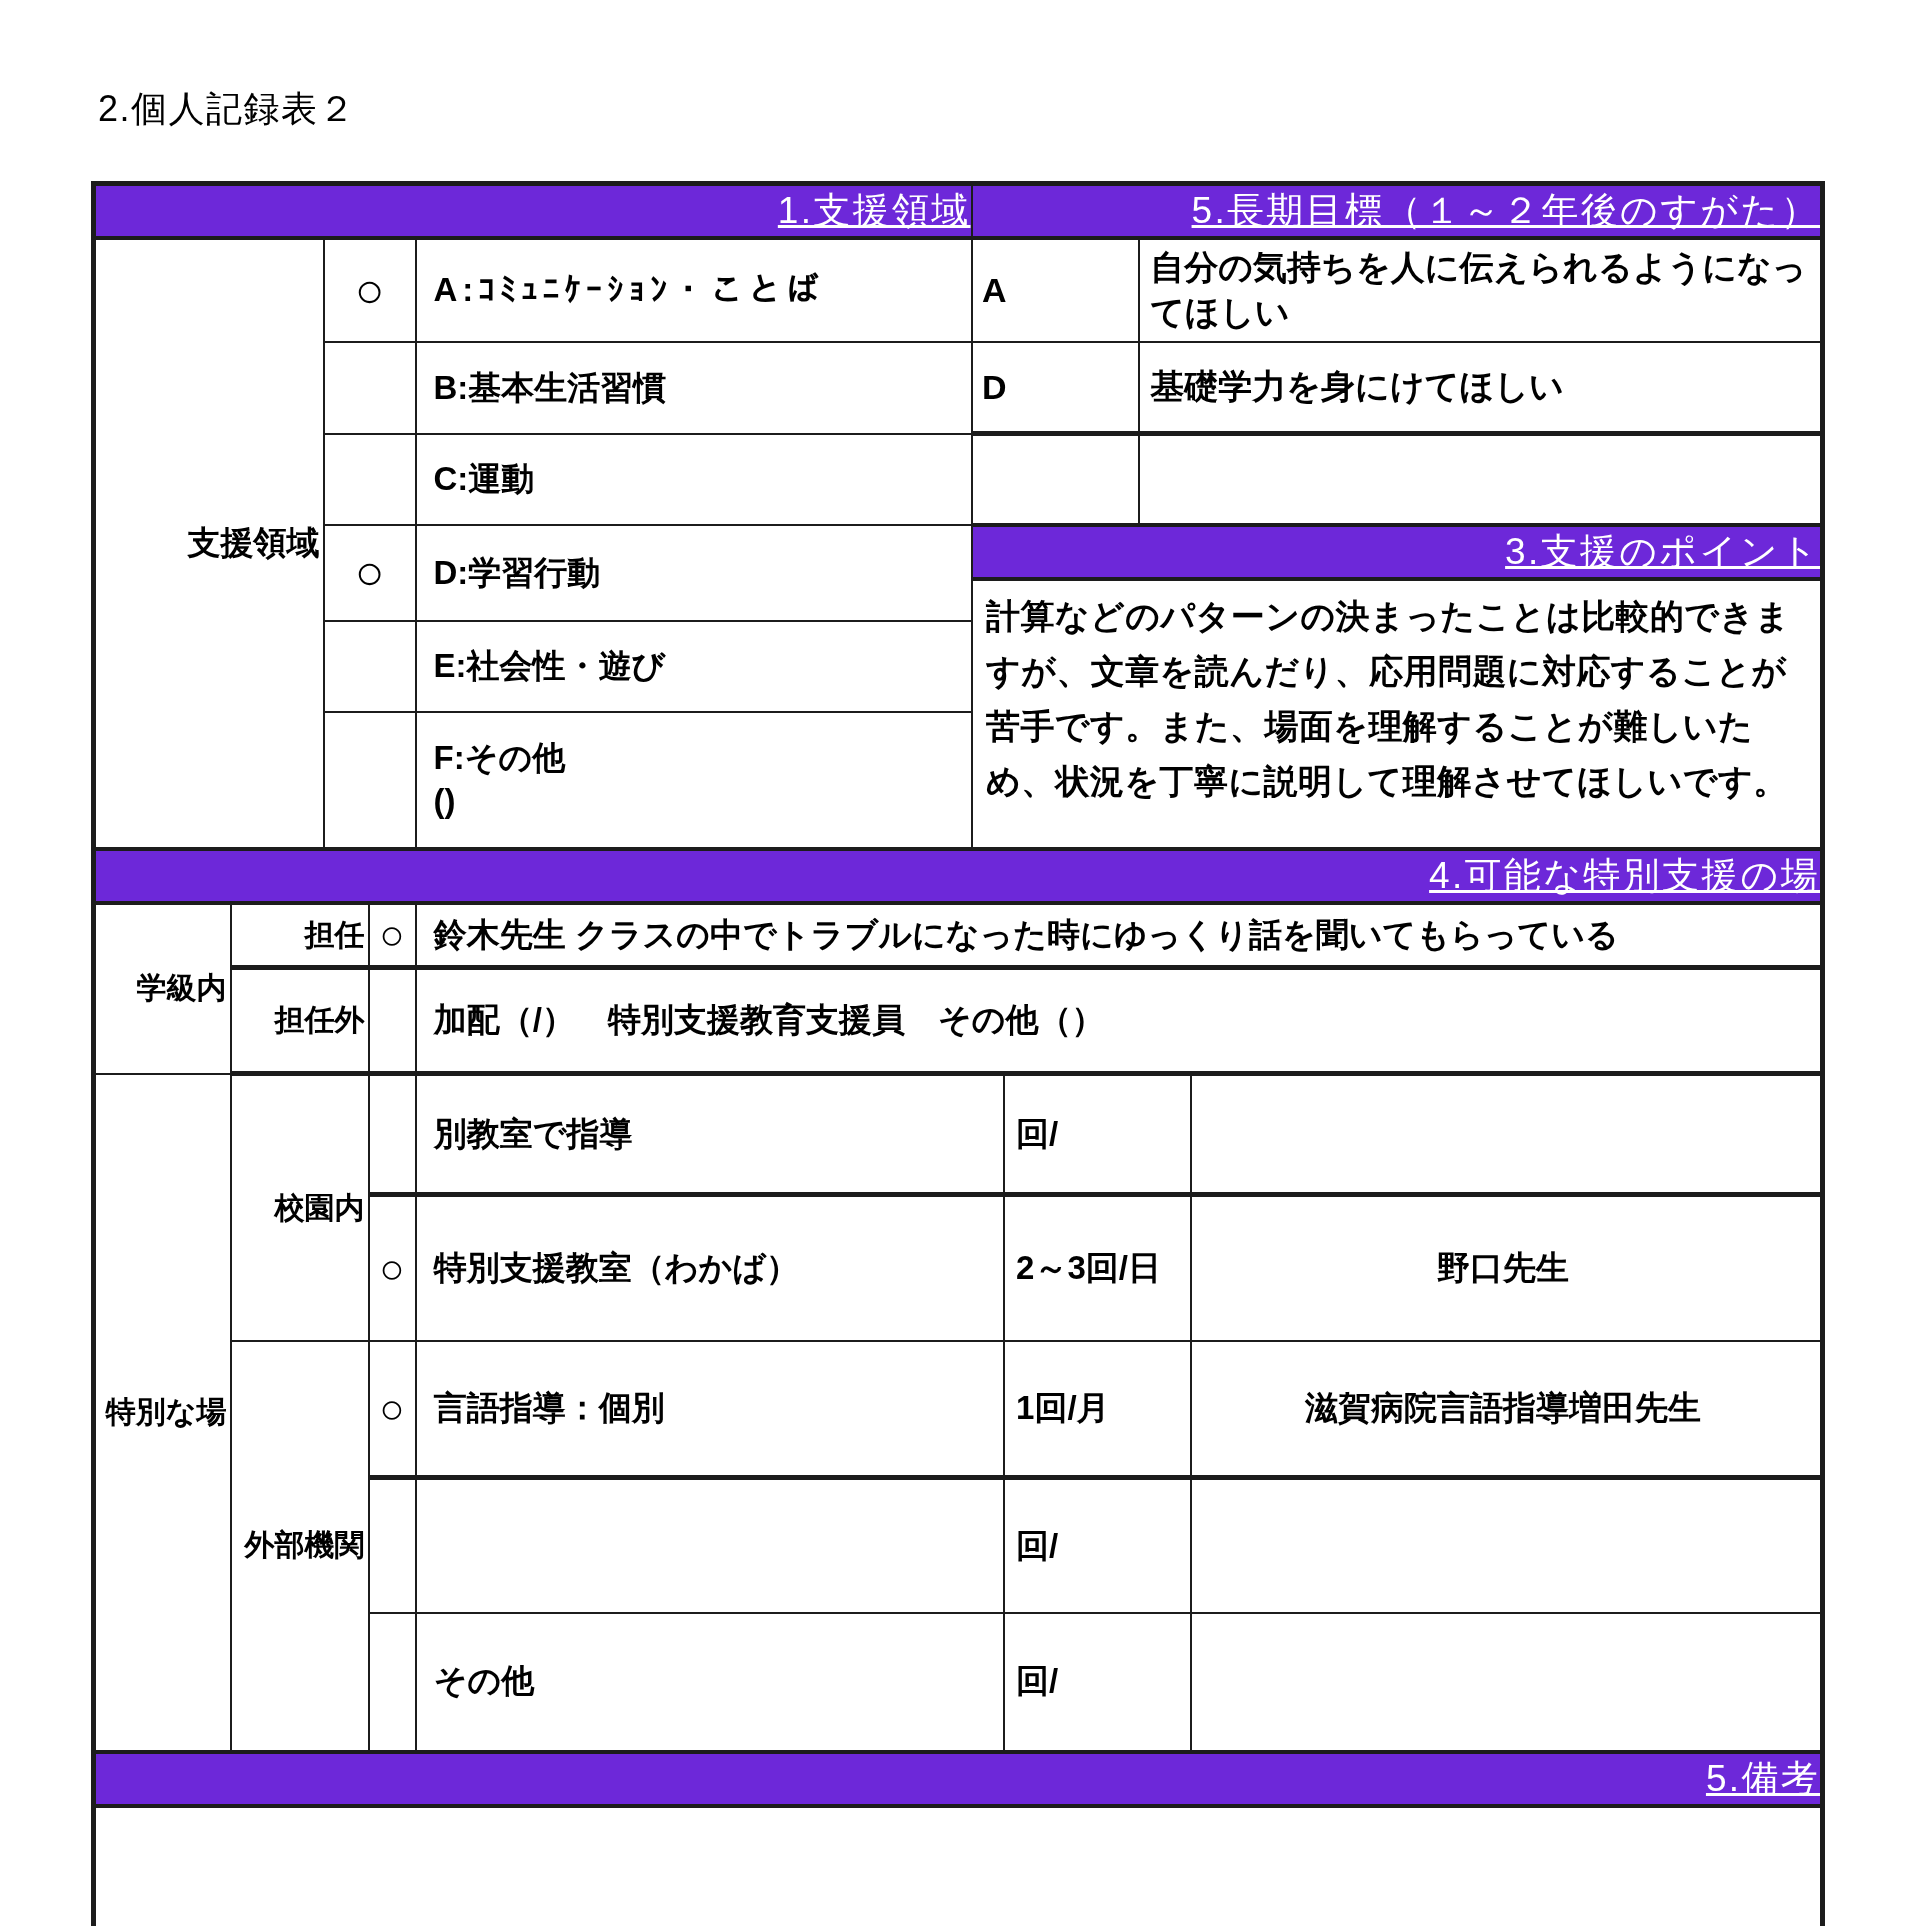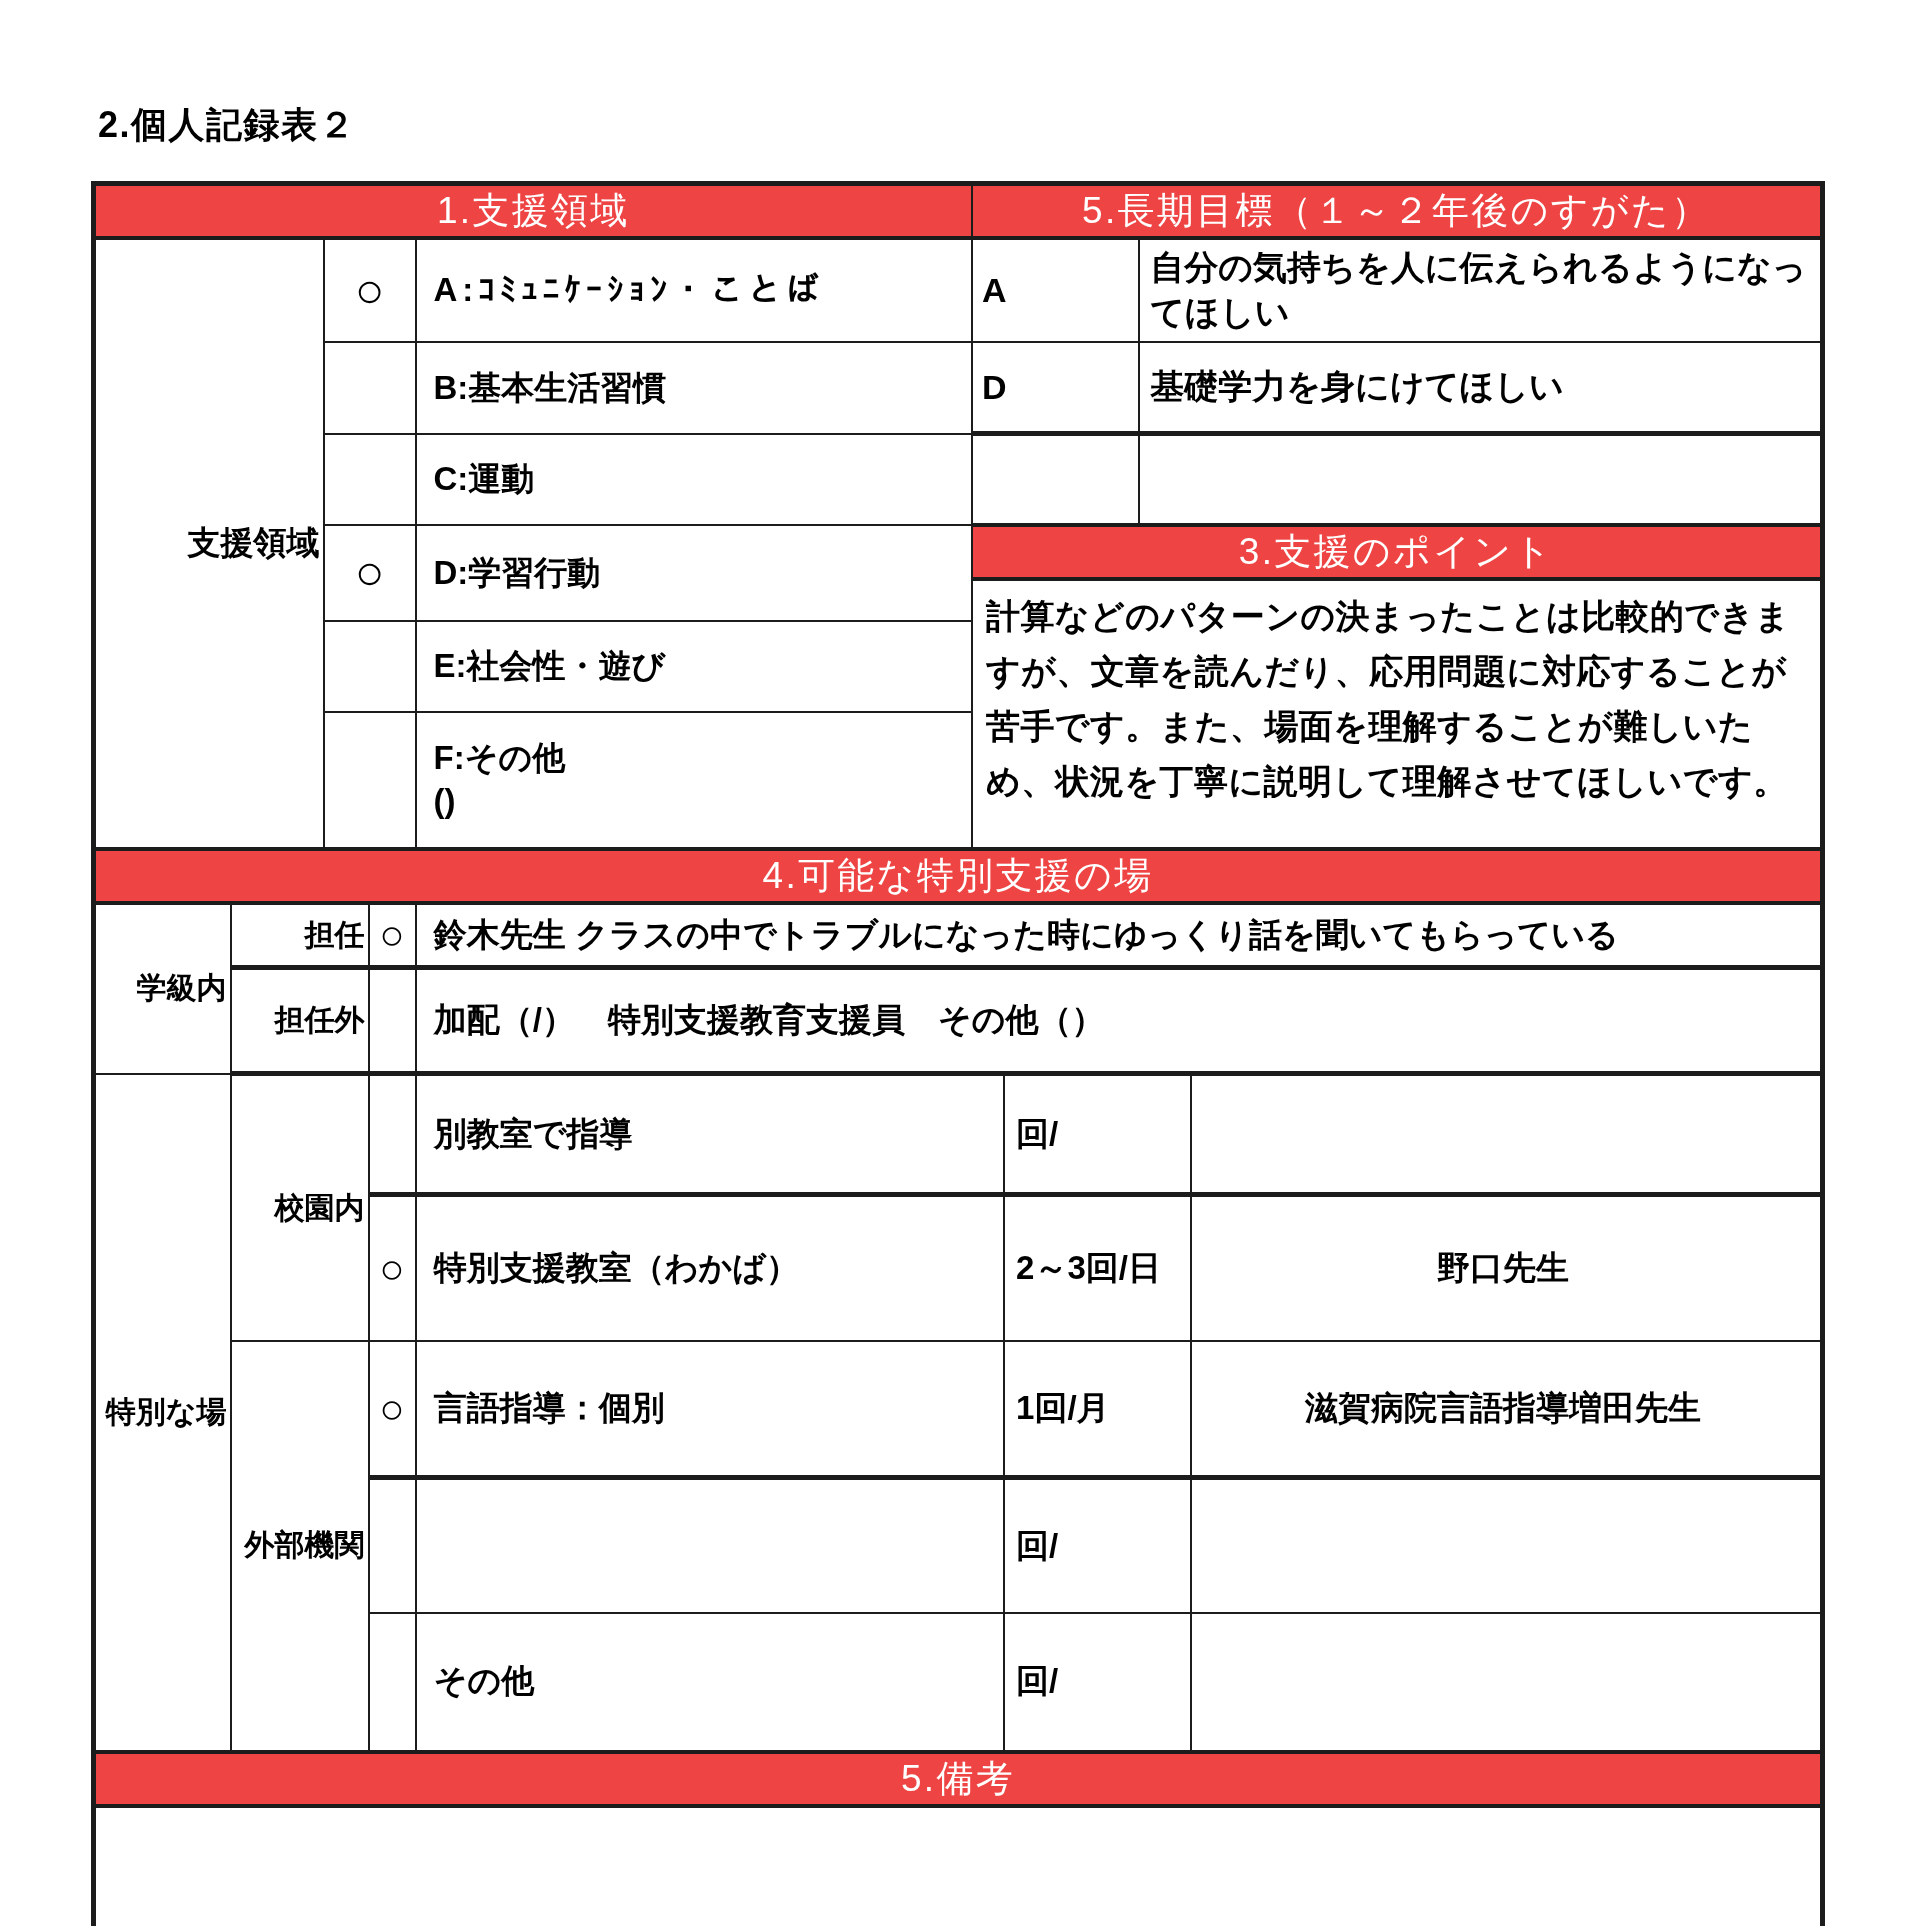--- a/index.html
+++ b/index.html
@@ -5,45 +5,46 @@
   html,body{
     margin:0; padding:0;
     width:1910px; height:2703px;
     background:#ffffff;
     font-family:"Liberation Sans", sans-serif;
     color:#000;
   }
   body{position:relative; overflow:hidden;}
 
   .doc-title{
-    position:absolute; left:98px; top:101px;
-    font-size:36px; font-weight:700; letter-spacing:1.5px;
+    position:absolute; left:98px; top:85px;
+    font-size:36px; font-weight:400; letter-spacing:1.5px;
   }
 
   table.form{
     position:absolute; left:91px; top:181px;
     width:1730px;
     border-collapse:collapse; table-layout:fixed;
     border:5.4px solid #1c1c1c;
   }
   td{
     border:2.7px solid #1c1c1c;
     padding:0 17px;
     font-size:33px; font-weight:600;
     vertical-align:middle;
     overflow:hidden;
     word-break:break-all;
   }
   tr.band td, td.band{
-    background:#ef4444; color:#ffffff;
-    text-align:center;
+    background:#6d28d9; color:#ffffff;
+    text-align:right;
     font-size:37px; font-weight:500;
     letter-spacing:2.3px;
     border-top-width:4.2px; border-bottom-width:4.2px;
     padding:0;
+    text-decoration:underline;
   }
   .markcell{
     text-align:center; padding:0;
     font-size:49px; font-weight:400; line-height:1;
   }
   .item{white-space:pre-line; line-height:1.3;}
   .spread{letter-spacing:5px;}
   .letter{font-size:34px; padding-left:9.6px;}
   .goal{font-size:34px; padding:4.6px 10.8px; line-height:1.35;margin-left:17px;}
   .para{

